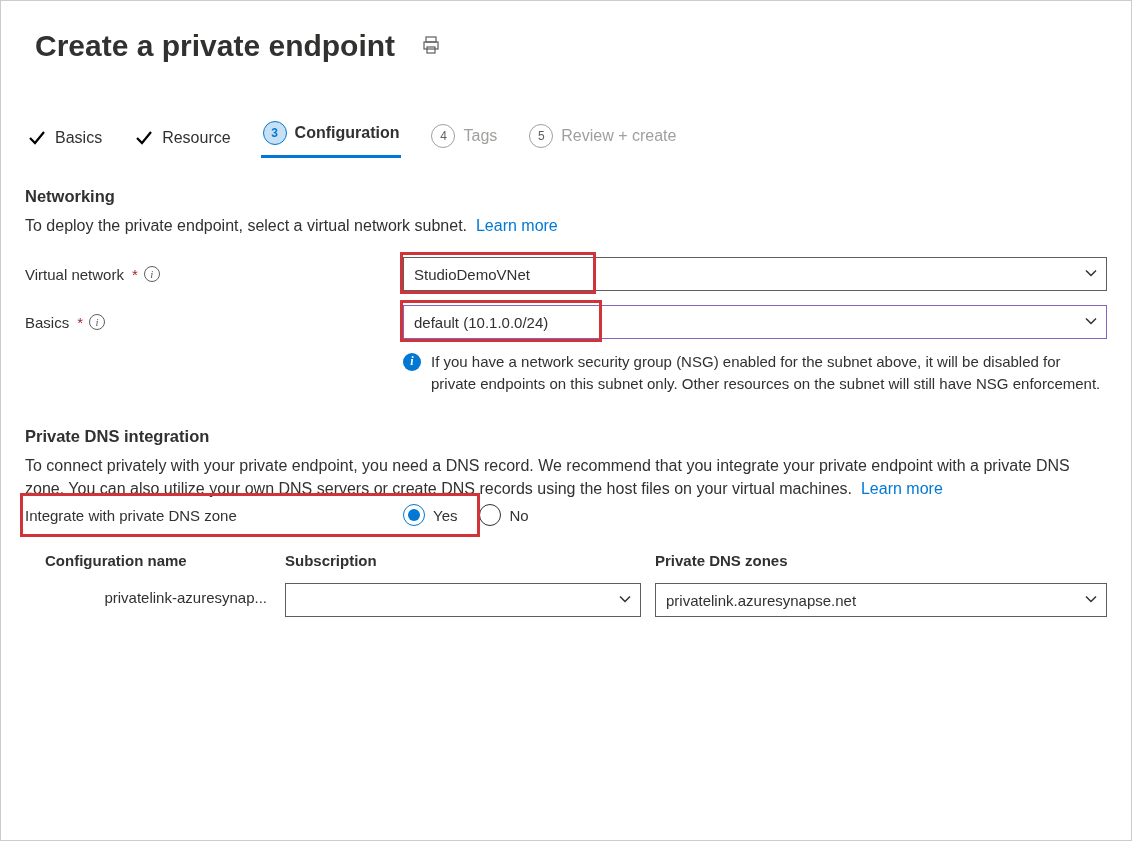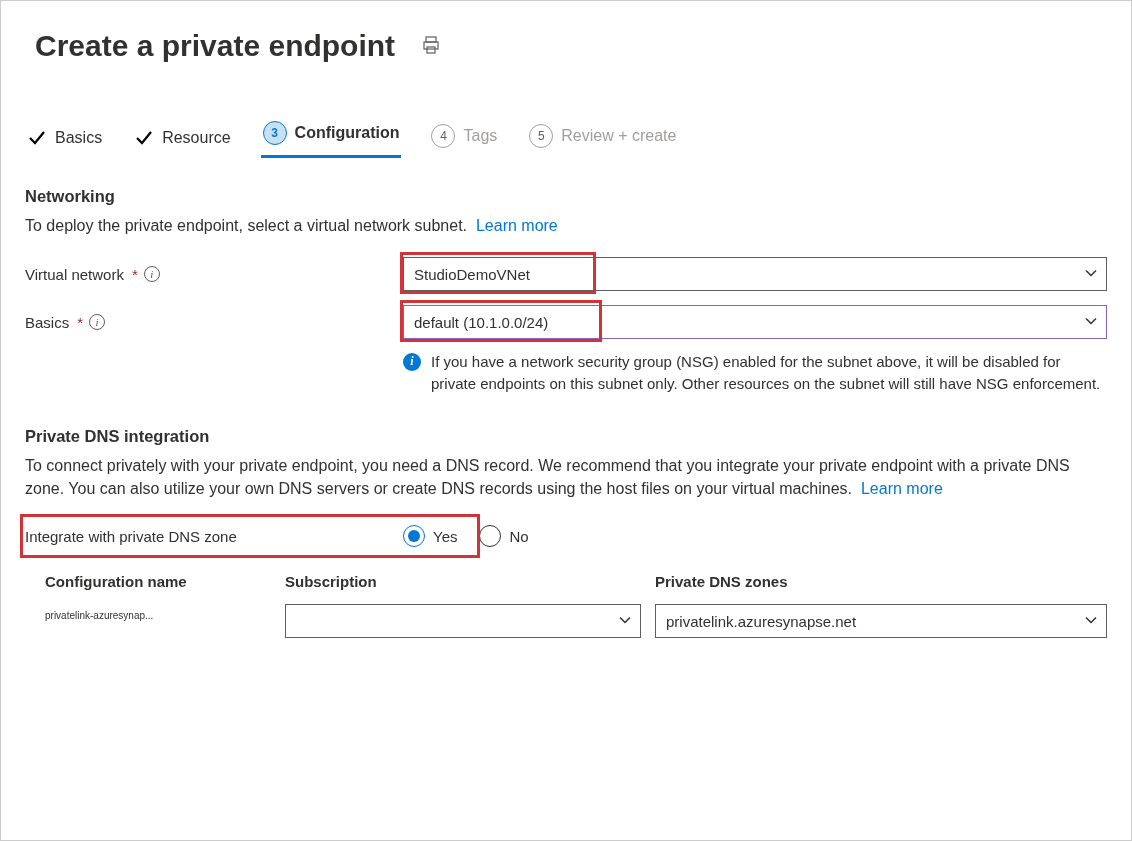--- a/index.html
+++ b/index.html
@@ -158,21 +158,21 @@
     margin-top: 26px;
     padding-left: 20px;
   }
   .dns-header, .dns-row {
     display:flex; gap: 4px;
   }
   .dns-header > div { font-weight:600; font-size:15px; padding-bottom:14px;}
   .col-conf { width: 236px; }
   .col-sub  { width: 366px; }
   .col-zone { flex:1; }
-  .dns-row .col-conf { font-size:10px; padding-top:6px; white-space:nowrap; overflow:hidden; text-overflow:ellipsis; padding-right:14px;}
+  .dns-row .col-conf { font-size:15px; padding-top:6px; white-space:nowrap; overflow:hidden; text-overflow:ellipsis; padding-right:14px;text-align:right;}
   .dns-row .select { height:34px; }
 </style>
 </head>
 <body>
 
 <div class="page">
 
   <div class="header-row">
     <h1 class="page-title">Create a private endpoint</h1>
     <span class="print-icon">
@@ -259,21 +259,21 @@
     <div class="label-col"></div>
     <div class="field-col">
       <div class="info-note">
         <span class="info-blue">i</span>
         <span>If you have a network security group (NSG) enabled for the subnet above, it will be disabled for private endpoints on this subnet only. Other resources on the subnet will still have NSG enforcement.</span>
       </div>
     </div>
   </div>
 
   <div class="section-title" style="margin-top:32px;">Private DNS integration</div>
-  <div class="desc" style="margin-bottom:25px;">
+  <div class="desc" style="margin-bottom:4px;">
     <span>To connect privately with your private endpoint, you need a DNS record. We recommend that you integrate your private endpoint with a private DNS zone. You can also utilize your own DNS servers or create DNS records using the host files on your virtual machines.</span>
     &nbsp;<a class="link">Learn more</a>
   </div>
 
   <div style="position:relative;">
     <div class="form-row">
       <div class="label-col">
         <span>Integrate with private DNS zone</span>
       </div>
       <div class="field-col radio-row">

